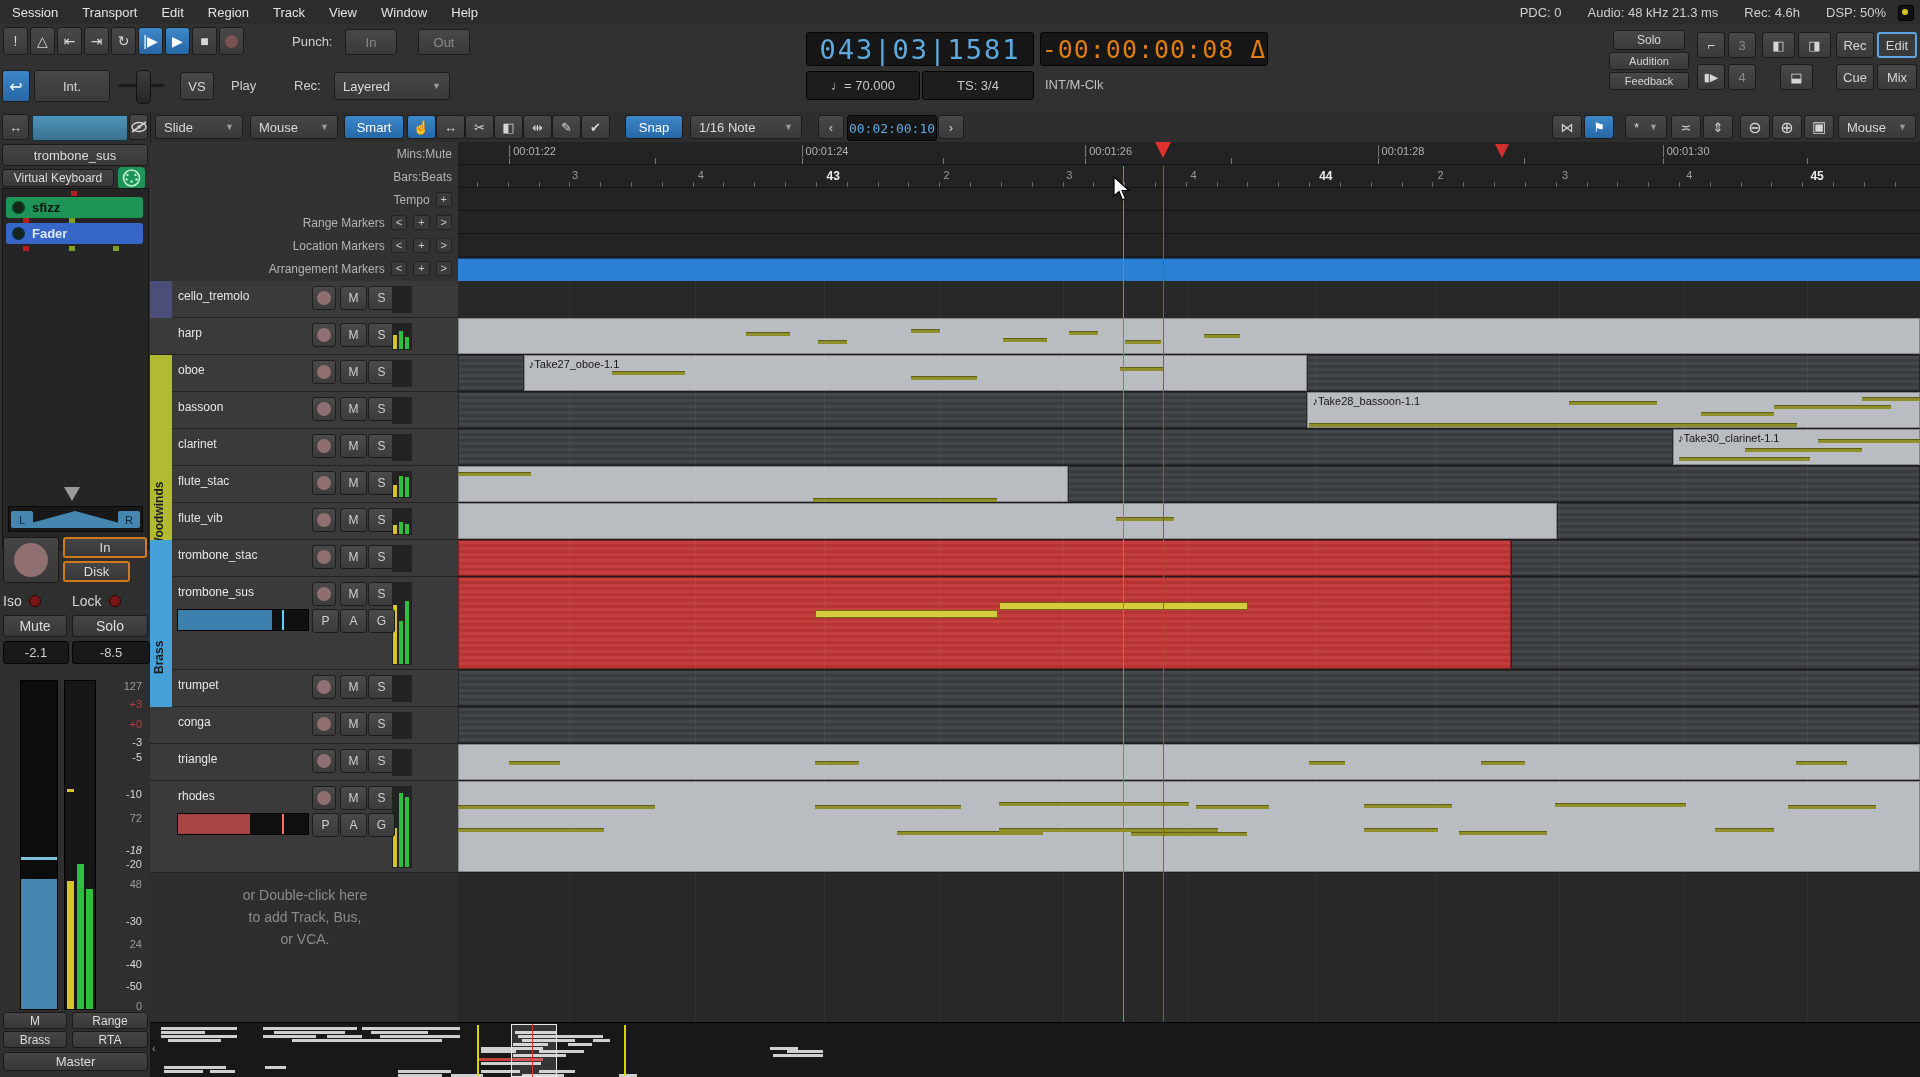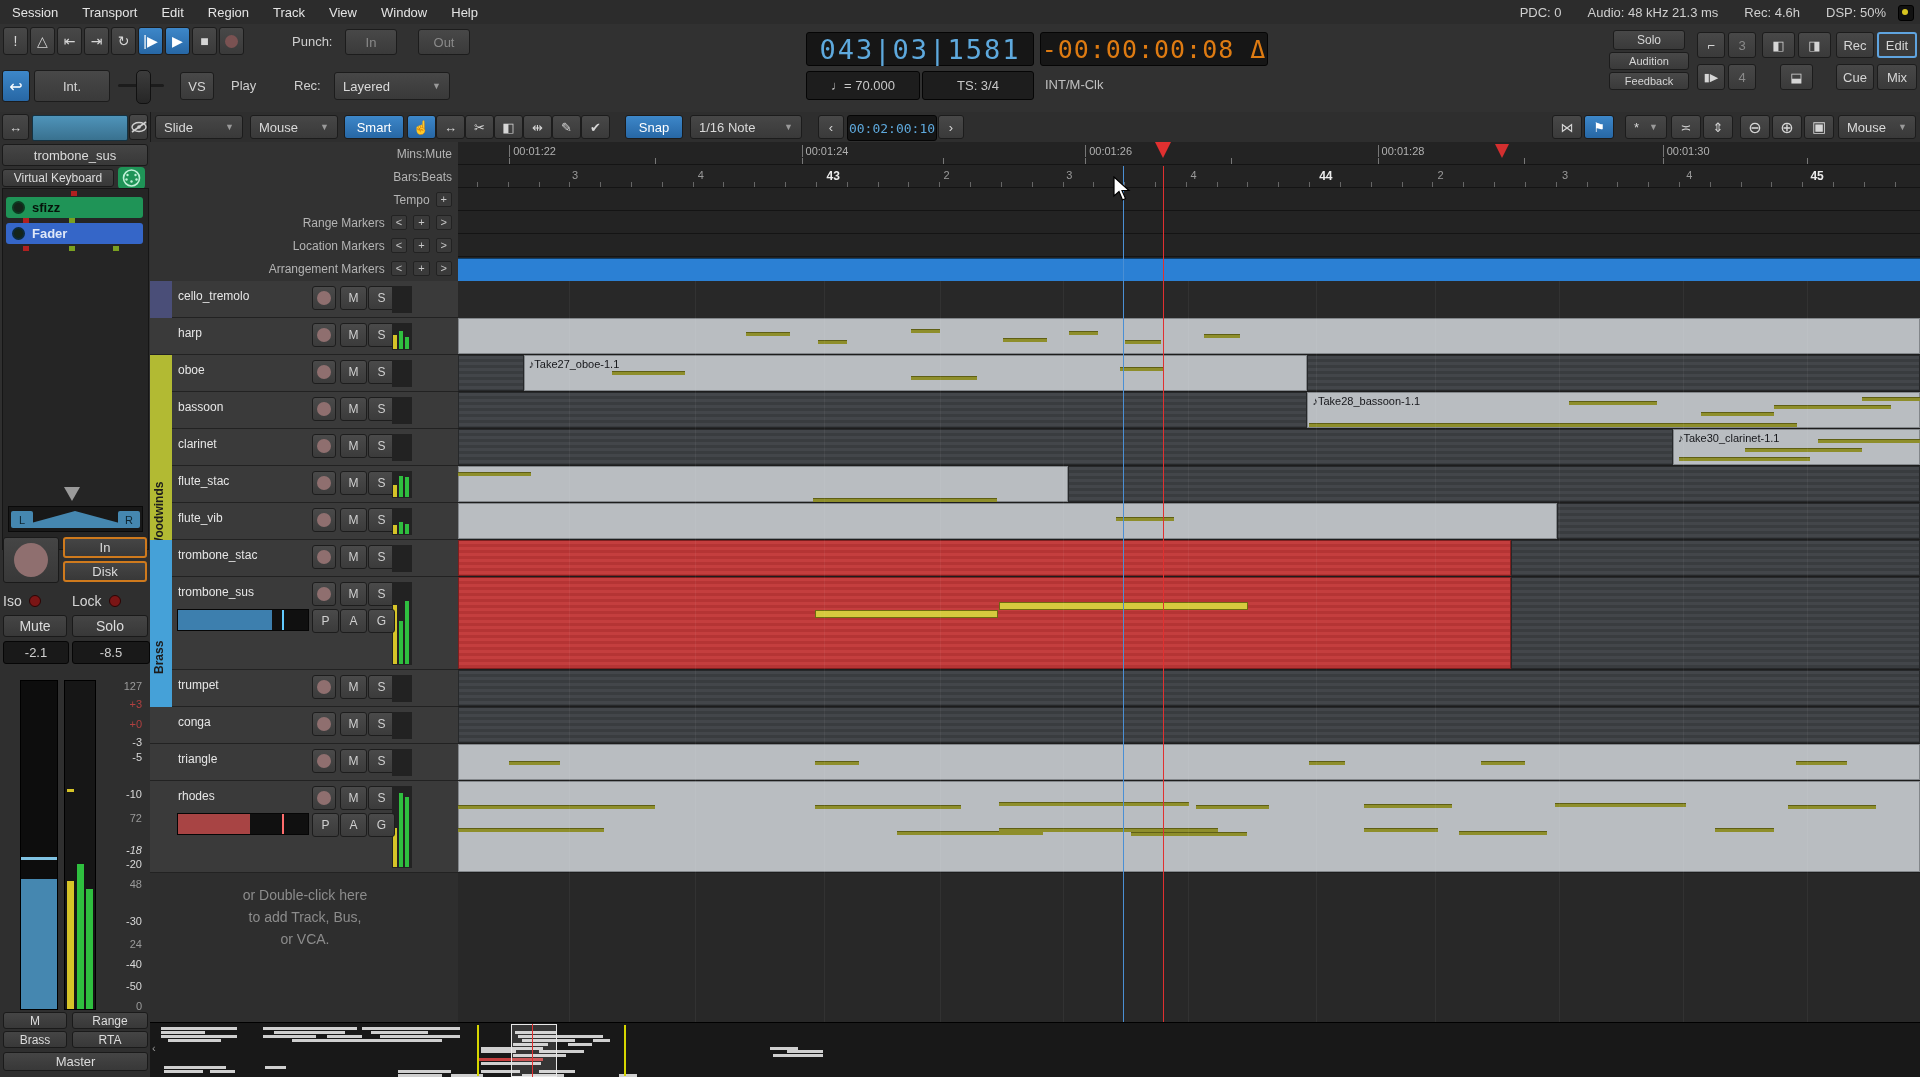--- a/index.html
+++ b/index.html
@@ -262,21 +262,21 @@
           <rect x="2" y="4" width="22" height="17" rx="2" fill="#4587b0"></rect>
           <rect x="109" y="4" width="22" height="17" rx="2" fill="#4587b0"></rect>
           <text x="13" y="17" font-size="11" fill="#0d2430" text-anchor="middle" font-family="Liberation Sans,sans-serif">L</text>
           <text x="120" y="17" font-size="11" fill="#0d2430" text-anchor="middle" font-family="Liberation Sans,sans-serif">R</text>
         </svg>
     </span>
     <span class="sbtn abs" style="left:3px;top:425px;width:56px;height:46px;">
         <i style="width:34px;height:34px;border-radius:50%;background:#8f6f6f;display:block;"></i>
       </span>
     <span class="sbtn orange abs" style="left:63px;top:425px;width:84px;height:21px;">In</span>
-    <span class="sbtn orange abs" style="left:63px;top:449px;width:84px;height:21px;">Disk</span>
+    <span class="sbtn orange abs" style="left:63px;top:449px;width:67px;height:21px;">Disk</span>
     <span class="abs" style="left:3px;top:478px;width:64px;height:22px;display:flex;align-items:center;">
         <span style="font-size:14px;color:#d6d6d6;">Iso</span>
         <span class="led"></span>
       </span>
     <span class="abs" style="left:72px;top:478px;width:76px;height:22px;display:flex;align-items:center;">
         <span style="font-size:14px;color:#d6d6d6;">Lock</span>
         <span class="led"></span>
       </span>
     <span class="sbtn abs" style="left:3px;top:503px;width:64px;height:22px;font-size:14px;">Mute</span>
     <span class="sbtn abs" style="left:72px;top:503px;width:76px;height:22px;font-size:14px;">Solo</span>

